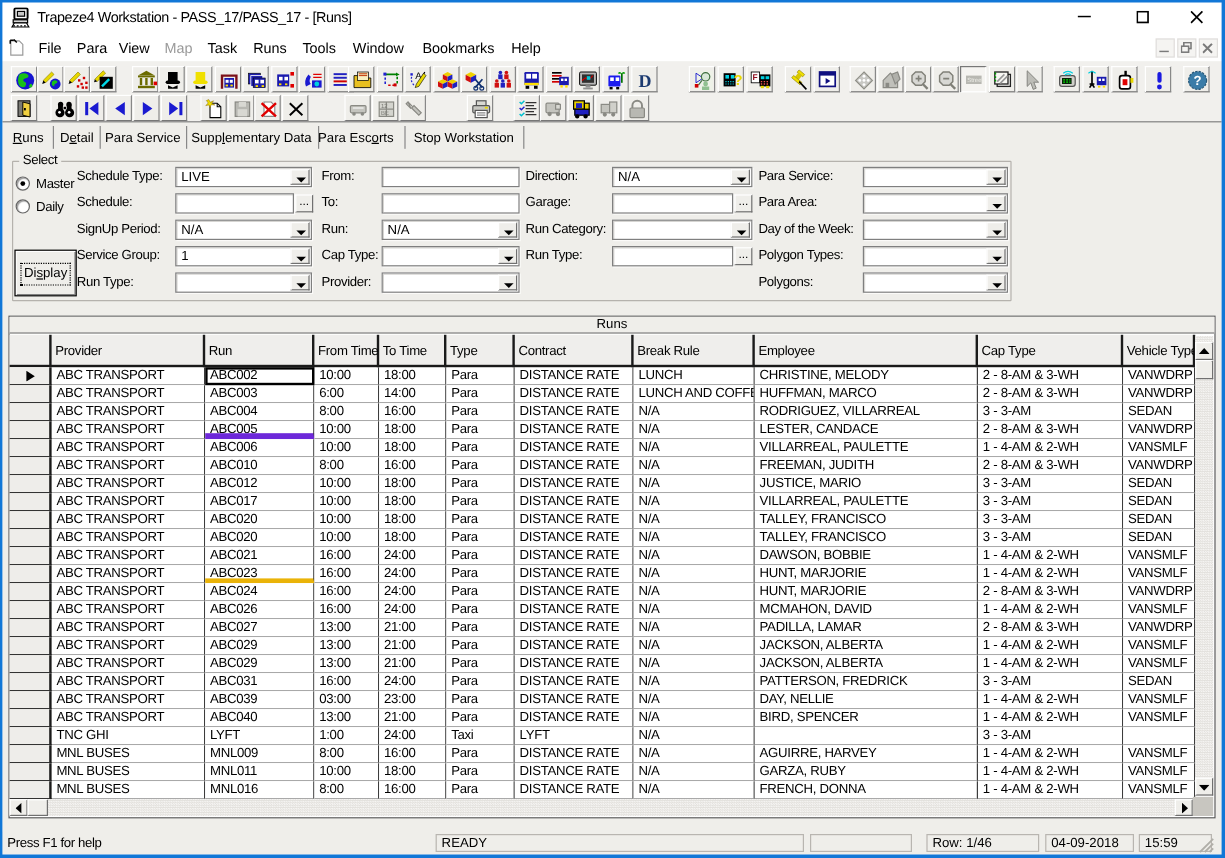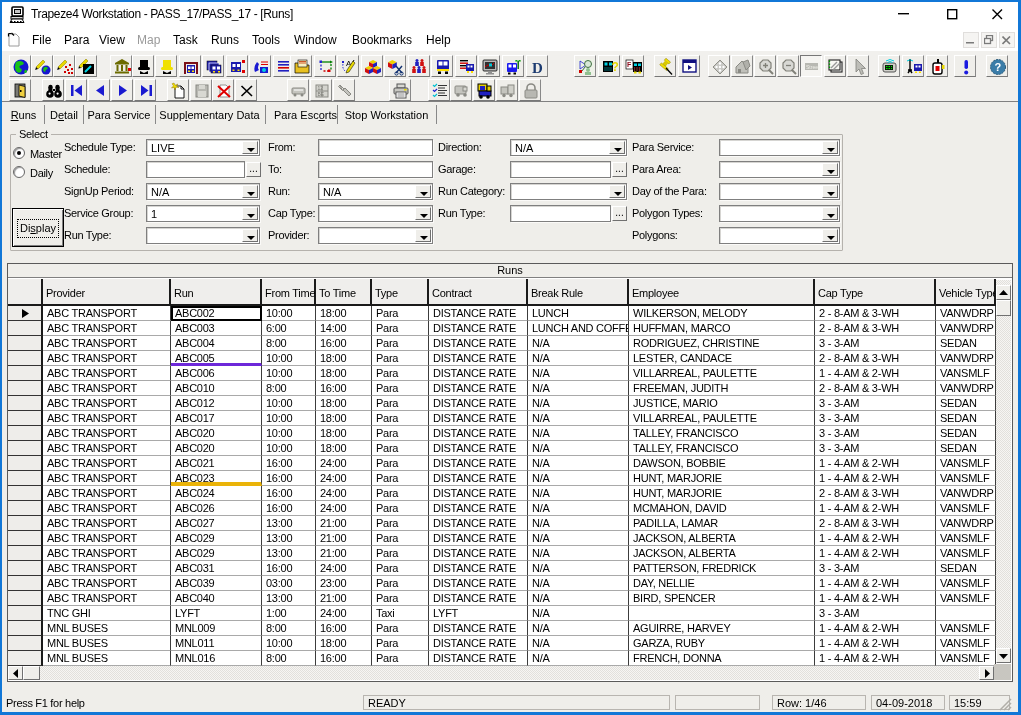--- a/index.html
+++ b/index.html
@@ -604,21 +604,21 @@
   </div>
 <div class="panel"></div>
 <div class="tab-txt" style="left:4px;top:109px;width:39px;text-align:center"><u>R</u>uns</div>
 <div class="tabsep" style="left:44px;top:105px;height:19px"></div>
 <div class="tab-txt" style="left:44px;top:109px;width:40px;text-align:center">D<u>e</u>tail</div>
 <div class="tabsep" style="left:83px;top:105px;height:19px"></div>
 <div class="tab-txt" style="left:83px;top:109px;width:72px;text-align:center">Para Service</div>
 <div class="tabsep" style="left:155px;top:105px;height:19px"></div>
 <div class="tab-txt" style="left:155px;top:109px;width:109px;text-align:center">Supp<u>l</u>ementary Data</div>
 <div class="tabsep" style="left:265px;top:105px;height:19px"></div>
-<div class="tab-txt" style="left:265px;top:109px;width:72px;text-align:right">Para Esc<u>o</u>rts</div>
+<div class="tab-txt" style="left:265px;top:109px;width:72px;text-align:left">Para Esc<u>o</u>rts</div>
 <div class="tabsep" style="left:337px;top:105px;height:19px"></div>
 <div class="tab-txt" style="left:337px;top:109px;width:99px;text-align:center">Stop Workstation</div>
 <div class="tabsep" style="left:436px;top:105px;height:19px"></div>
 <div class="groupbox" style="left:10px;top:134px;width:833px;height:117px"></div>
 <div class="lbl" style="left:16px;top:128px;background:#efeeea;padding:0 3px">Select</div>
 <div class="radio on" style="left:13px;top:147px"></div>
 <div class="lbl" style="left:30px;top:148px">Master</div>
 <div class="radio" style="left:13px;top:166px"></div>
 <div class="lbl" style="left:30px;top:167px">Daily</div>
 <div class="abs" style="left:12px;top:208px;width:52px;height:39px;background:#efeeea;border:1px solid #000;box-shadow:inset 1px 1px 0 #fff, inset -1px -1px 0 #808080">
@@ -680,21 +680,21 @@
 <div class="combo" style="left:510px;top:205px;width:101px;height:17px"></div>
 <div class="dots" style="left:612px;top:206px;height:15px;line-height:11px">...</div>
 <div class="lbl" style="left:632px;top:141px">Para Service:</div>
 <div class="combo" style="left:719px;top:139px;width:121px;height:17px">
     <div class="drop"></div>
   </div>
 <div class="lbl" style="left:632px;top:163px">Para Area:</div>
 <div class="combo" style="left:719px;top:161px;width:121px;height:17px">
     <div class="drop"></div>
   </div>
-<div class="lbl" style="left:632px;top:185px">Day of the Para:</div>
+<div class="lbl" style="left:632px;top:185px">Day of the Week:</div>
 <div class="combo" style="left:719px;top:183px;width:121px;height:17px">
     <div class="drop"></div>
   </div>
 <div class="lbl" style="left:632px;top:207px">Polygon Types:</div>
 <div class="combo" style="left:719px;top:205px;width:121px;height:17px">
     <div class="drop"></div>
   </div>
 <div class="lbl" style="left:632px;top:229px">Polygons:</div>
 <div class="combo" style="left:719px;top:227px;width:121px;height:17px">
     <div class="drop"></div>
@@ -740,21 +740,21 @@
       <path d="M1 0 v9 L8 4.5z" fill="#000"></path>
     </svg>
   </div>
 <div class="gc" style="left:43px;top:306px;width:128px;border-bottom:1px solid #a9a9a9"><span>ABC TRANSPORT</span></div>
 <div class="gc" style="left:171px;top:306px;width:91px;border-bottom:1px solid #a9a9a9"><span>ABC002</span></div>
 <div class="gc" style="left:262px;top:306px;width:54px;border-bottom:1px solid #a9a9a9"><span>10:00</span></div>
 <div class="gc" style="left:316px;top:306px;width:56px;border-bottom:1px solid #a9a9a9"><span>18:00</span></div>
 <div class="gc" style="left:372px;top:306px;width:57px;border-bottom:1px solid #a9a9a9"><span>Para</span></div>
 <div class="gc" style="left:429px;top:306px;width:99px;border-bottom:1px solid #a9a9a9"><span>DISTANCE RATE</span></div>
 <div class="gc" style="left:528px;top:306px;width:101px;border-bottom:1px solid #a9a9a9"><span>LUNCH</span></div>
-<div class="gc" style="left:629px;top:306px;width:186px;border-bottom:1px solid #a9a9a9"><span>WILKERSON, MELODY</span></div>
+<div class="gc" style="left:629px;top:306px;width:186px;border-bottom:1px solid #a9a9a9"><span>CHRISTINE, MELODY</span></div>
 <div class="gc" style="left:815px;top:306px;width:121px;border-bottom:1px solid #a9a9a9"><span>2 - 8-AM &amp; 3-WH</span></div>
 <div class="gc" style="left:936px;top:306px;width:60px;border-bottom:1px solid #a9a9a9"><span>VANWDRP</span></div>
 <div class="abs" style="left:8px;top:321px;width:35px;height:15px;background:#eeedea;border-right:2px solid #1a1a1a;border-bottom:1px solid #333;z-index:2"></div>
 <div class="gc" style="left:43px;top:321px;width:128px;border-bottom:1px solid #a9a9a9"><span>ABC TRANSPORT</span></div>
 <div class="gc" style="left:171px;top:321px;width:91px;border-bottom:1px solid #a9a9a9"><span>ABC003</span></div>
 <div class="gc" style="left:262px;top:321px;width:54px;border-bottom:1px solid #a9a9a9"><span>6:00</span></div>
 <div class="gc" style="left:316px;top:321px;width:56px;border-bottom:1px solid #a9a9a9"><span>14:00</span></div>
 <div class="gc" style="left:372px;top:321px;width:57px;border-bottom:1px solid #a9a9a9"><span>Para</span></div>
 <div class="gc" style="left:429px;top:321px;width:99px;border-bottom:1px solid #a9a9a9"><span>DISTANCE RATE</span></div>
 <div class="gc" style="left:528px;top:321px;width:101px;border-bottom:1px solid #a9a9a9"><span>LUNCH AND COFFEE</span></div>
@@ -762,26 +762,26 @@
 <div class="gc" style="left:815px;top:321px;width:121px;border-bottom:1px solid #a9a9a9"><span>2 - 8-AM &amp; 3-WH</span></div>
 <div class="gc" style="left:936px;top:321px;width:60px;border-bottom:1px solid #a9a9a9"><span>VANWDRP</span></div>
 <div class="abs" style="left:8px;top:336px;width:35px;height:15px;background:#eeedea;border-right:2px solid #1a1a1a;border-bottom:1px solid #333;z-index:2"></div>
 <div class="gc" style="left:43px;top:336px;width:128px;border-bottom:1px solid #a9a9a9"><span>ABC TRANSPORT</span></div>
 <div class="gc" style="left:171px;top:336px;width:91px;border-bottom:1px solid #a9a9a9"><span>ABC004</span></div>
 <div class="gc" style="left:262px;top:336px;width:54px;border-bottom:1px solid #a9a9a9"><span>8:00</span></div>
 <div class="gc" style="left:316px;top:336px;width:56px;border-bottom:1px solid #a9a9a9"><span>16:00</span></div>
 <div class="gc" style="left:372px;top:336px;width:57px;border-bottom:1px solid #a9a9a9"><span>Para</span></div>
 <div class="gc" style="left:429px;top:336px;width:99px;border-bottom:1px solid #a9a9a9"><span>DISTANCE RATE</span></div>
 <div class="gc" style="left:528px;top:336px;width:101px;border-bottom:1px solid #a9a9a9"><span>N/A</span></div>
-<div class="gc" style="left:629px;top:336px;width:186px;border-bottom:1px solid #a9a9a9"><span>RODRIGUEZ, CHRISTINE</span></div>
+<div class="gc" style="left:629px;top:336px;width:186px;border-bottom:1px solid #a9a9a9"><span>RODRIGUEZ, VILLARREAL</span></div>
 <div class="gc" style="left:815px;top:336px;width:121px;border-bottom:1px solid #a9a9a9"><span>3 - 3-AM</span></div>
 <div class="gc" style="left:936px;top:336px;width:60px;border-bottom:1px solid #a9a9a9"><span>SEDAN</span></div>
 <div class="abs" style="left:8px;top:351px;width:35px;height:15px;background:#eeedea;border-right:2px solid #1a1a1a;border-bottom:1px solid #333;z-index:2"></div>
 <div class="gc" style="left:43px;top:351px;width:128px;border-bottom:1px solid #a9a9a9"><span>ABC TRANSPORT</span></div>
-<div class="gc" style="left:171px;top:351px;width:91px;border-bottom:3px solid #6d28d9"><span>ABC005</span></div>
+<div class="gc" style="left:171px;top:351px;width:91px;border-bottom:5px solid #6d28d9"><span>ABC005</span></div>
 <div class="gc" style="left:262px;top:351px;width:54px;border-bottom:1px solid #a9a9a9"><span>10:00</span></div>
 <div class="gc" style="left:316px;top:351px;width:56px;border-bottom:1px solid #a9a9a9"><span>18:00</span></div>
 <div class="gc" style="left:372px;top:351px;width:57px;border-bottom:1px solid #a9a9a9"><span>Para</span></div>
 <div class="gc" style="left:429px;top:351px;width:99px;border-bottom:1px solid #a9a9a9"><span>DISTANCE RATE</span></div>
 <div class="gc" style="left:528px;top:351px;width:101px;border-bottom:1px solid #a9a9a9"><span>N/A</span></div>
 <div class="gc" style="left:629px;top:351px;width:186px;border-bottom:1px solid #a9a9a9"><span>LESTER, CANDACE</span></div>
 <div class="gc" style="left:815px;top:351px;width:121px;border-bottom:1px solid #a9a9a9"><span>2 - 8-AM &amp; 3-WH</span></div>
 <div class="gc" style="left:936px;top:351px;width:60px;border-bottom:1px solid #a9a9a9"><span>VANWDRP</span></div>
 <div class="abs" style="left:8px;top:366px;width:35px;height:15px;background:#eeedea;border-right:2px solid #1a1a1a;border-bottom:1px solid #333;z-index:2"></div>
 <div class="gc" style="left:43px;top:366px;width:128px;border-bottom:1px solid #a9a9a9"><span>ABC TRANSPORT</span></div>

